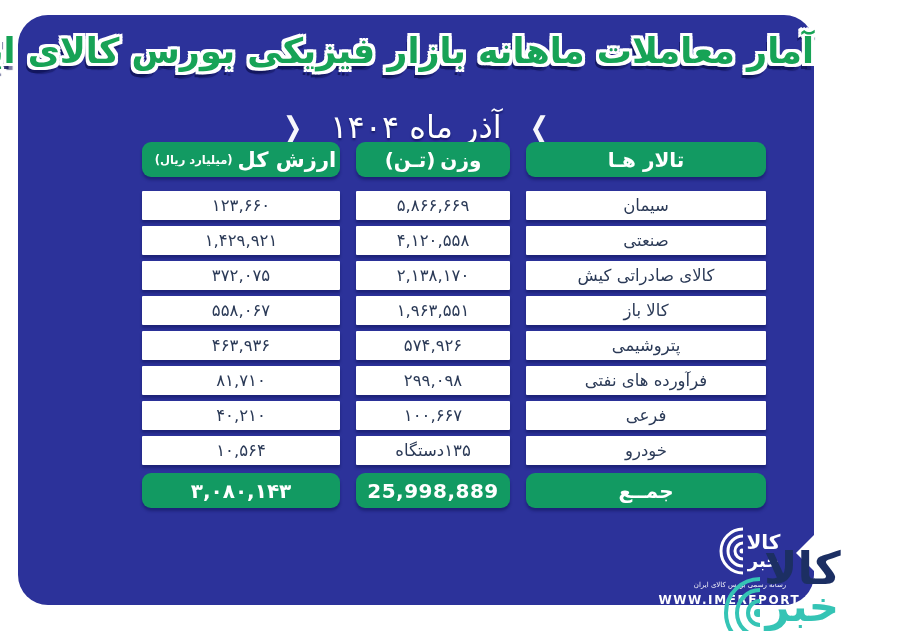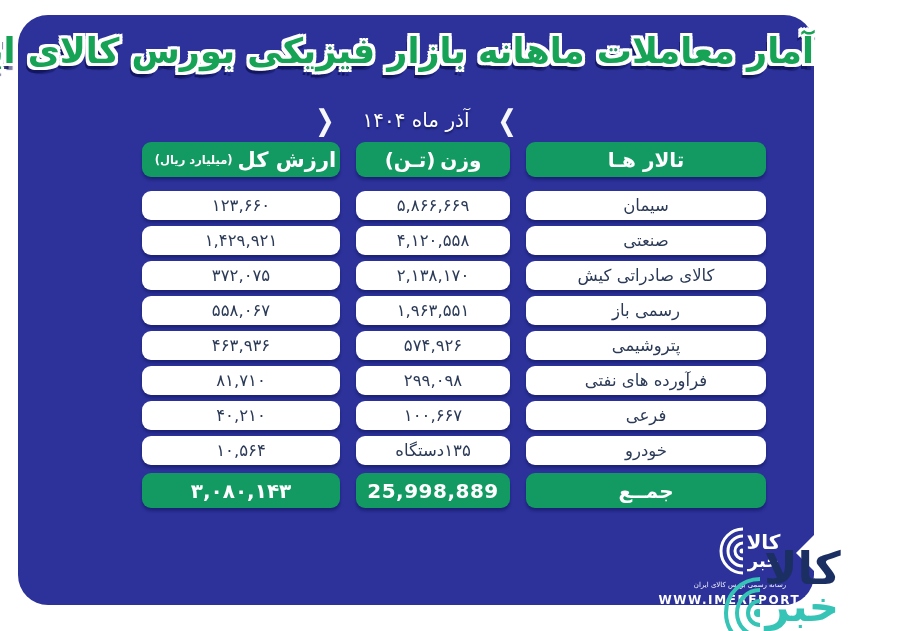--- a/index.html
+++ b/index.html
@@ -22,31 +22,31 @@
       3px 0 0 #fff,-3px 0 0 #fff,0 3px 0 #fff,0 -3px 0 #fff,
       2px 2px 0 #fff,-2px 2px 0 #fff,2px -2px 0 #fff,-2px -2px 0 #fff,
       3px 3px 0 #fff,-3px -3px 0 #fff,3px -3px 0 #fff,-3px 3px 0 #fff,
       -4px 6px 0 rgba(16,20,90,.85), 0 7px 1px rgba(16,20,90,.55);
   }
   .subtitle {
     position:absolute; top:93px; left:0; right:0;
     display:flex; justify-content:center; align-items:center; gap:28px;
     color:#fff;
   }
-  .subtitle .txt { font-size:20px; direction:rtl; text-shadow:0 2px 2px rgba(10,14,70,.6); }
+  .subtitle .txt { font-size:32px; direction:rtl; text-shadow:0 2px 2px rgba(10,14,70,.6); }
   .chev { font-size:23px; line-height:1; transform:scaleY(1.25); opacity:.96; }
 
   .table { position:absolute; left:124px; top:127px; width:624px; direction:rtl; }
   .trow {
     display:grid; grid-template-columns:240px 154px 198px;
     column-gap:16px; margin-bottom:6px;
   }
   .thead { margin-bottom:14px; }
   .pill {
-    background:#fff; border-radius:9px; height:29px;
+    background:#fff; border-radius:1px; height:29px;
     display:flex; align-items:center; justify-content:center;
     color:var(--text_navy,#2b3a57); font-size:16.5px;
     box-shadow:0 3px 3px rgba(10,16,80,.45);
     direction:rtl; white-space:nowrap; overflow:hidden;
   }
   .gpill {
     background:var(--green,#129a62); border-radius:9px; height:35px;
     display:flex; align-items:center; justify-content:center; gap:5px;
     color:#fff; font-weight:bold; font-size:20px;
     box-shadow:0 3px 3px rgba(10,16,80,.45);
@@ -125,21 +125,21 @@
     <div class="pill">۱,۴۲۹,۹۲۱</div>
   </div>
 
   <div class="trow">
     <div class="pill">کالای صادراتی کیش</div>
     <div class="pill">۲,۱۳۸,۱۷۰</div>
     <div class="pill">۳۷۲,۰۷۵</div>
   </div>
 
   <div class="trow">
-    <div class="pill">رسمی باز</div>
+    <div class="pill">کالا باز</div>
     <div class="pill">۱,۹۶۳,۵۵۱</div>
     <div class="pill">۵۵۸,۰۶۷</div>
   </div>
 
   <div class="trow">
     <div class="pill">پتروشیمی</div>
     <div class="pill">۵۷۴,۹۲۶</div>
     <div class="pill">۴۶۳,۹۳۶</div>
   </div>
 

